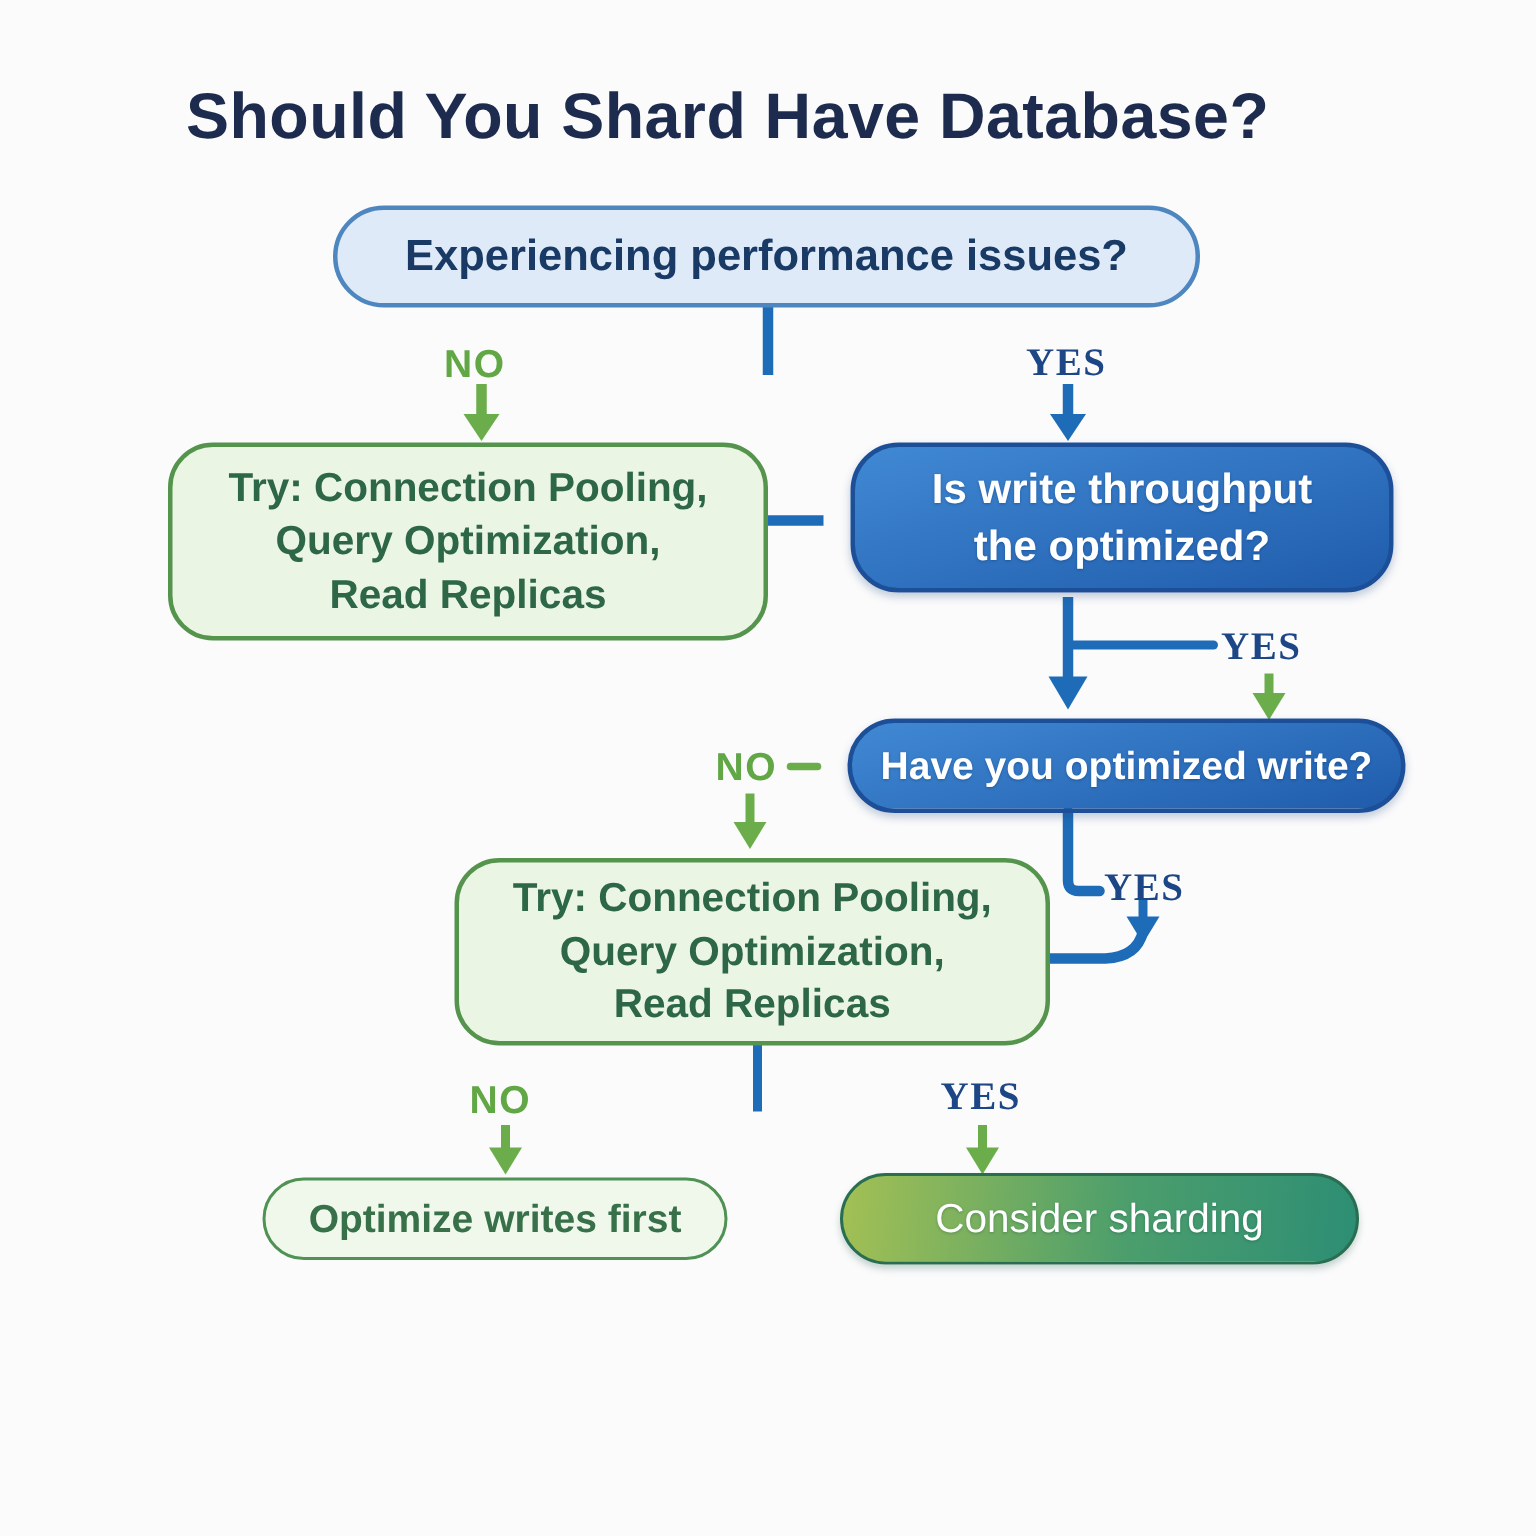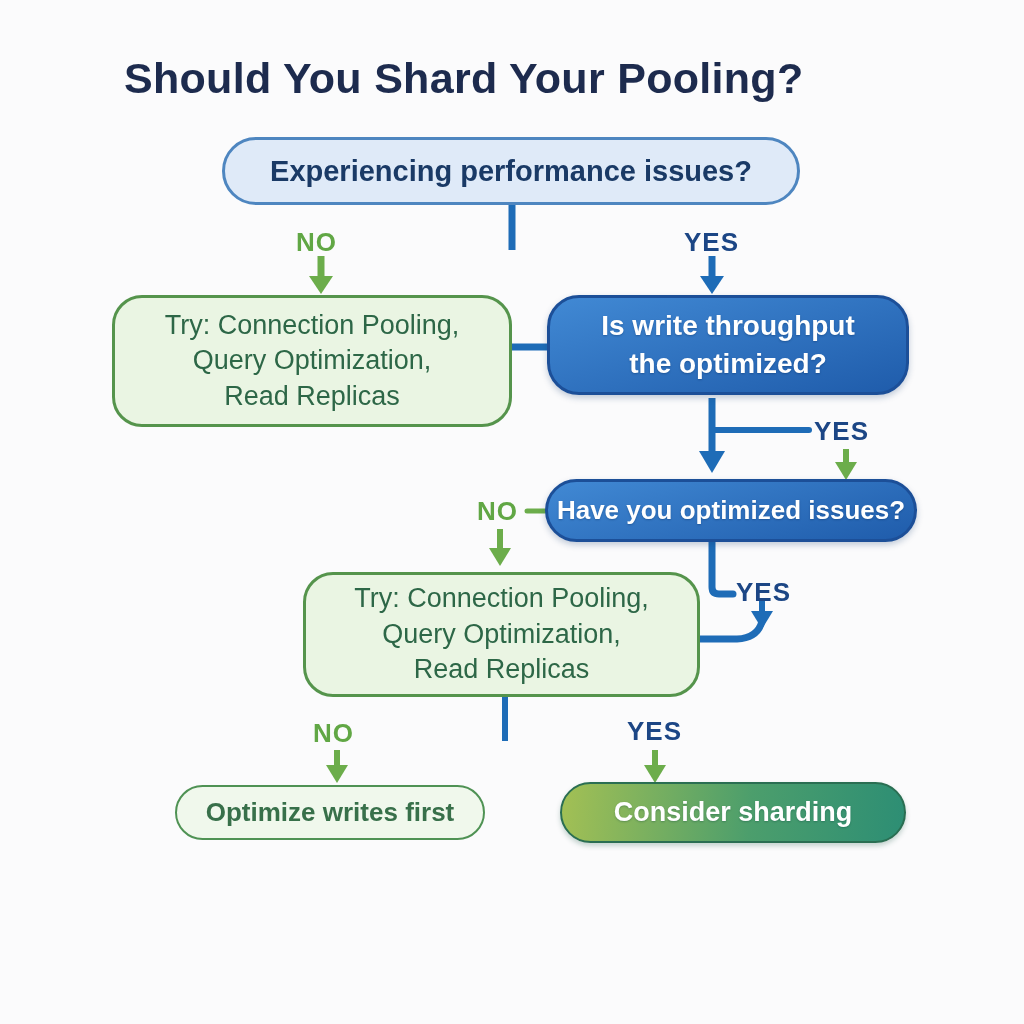--- a/index.html
+++ b/index.html
@@ -1,40 +1,40 @@
 <!DOCTYPE html>
 <html style="--bg: #fbfbfc; --title: #1d2b4e; --q-fill: #dfeaf8; --q-border: #4e86c0; --q-text: #1a3a66; --green-fill: #eaf5e3; --green-border: #55944c; --green-text: #2d6747; --blue-a: #4189d4; --blue-b: #1f5cab; --blue-border: #1c4f98; --line-blue: #1e6cb7; --line-green: #8ab84e; --arrow-green: #6cad4b; --label-yes: #1c4685; --label-no: #61a745; --pill-fill: #f0f8ec; --pill-border: #4f9254; --pill-text: #38704a; --shard-a: #a3c054; --shard-b: #4c9e6c; --shard-c: #2d8e74; --shard-border: #2a6e52;"><head>
 <meta charset="utf-8">
 <style>
   html,body{margin:0;padding:0;background:#ffffff;}
   .canvas{position:relative;width:1024px;height:1024px;background:var(--bg,#fbfbfc);font-family:"Liberation Sans",sans-serif;overflow:hidden;}
   .title{position:absolute;left:124px;top:54px;font-size:43px;font-weight:700;color:var(--title,#1d2b4e);letter-spacing:.3px;}
   svg.wires{position:absolute;left:0;top:0;pointer-events:none;}
   .node{position:absolute;display:flex;flex-direction:column;align-items:center;justify-content:center;text-align:center;box-sizing:border-box;}
   .q1{left:222px;top:137px;width:578px;height:68px;border-radius:34px;background:var(--q-fill,#dfeaf8);border:3px solid var(--q-border,#4e86c0);color:var(--q-text,#1a3a66);font-size:29px;font-weight:600;text-align:center;}
-  .greenbox{background:var(--green-fill,#eaf5e3);border:3px solid var(--green-border,#55944c);color:var(--green-text,#2d6747);font-size:27px;font-weight:400;line-height:1.32;border-radius:30px;}
+  .greenbox{background:var(--green-fill,#eaf5e3);border:3px solid var(--green-border,#55944c);color:var(--green-text,#2d6747);font-size:27px;font-weight:700;line-height:1.32;border-radius:30px;}
   .g1{left:112px;top:295px;width:400px;height:132px;}
   .g2{left:303px;top:572px;width:397px;height:125px;}
-  .bluebox{background:linear-gradient(165deg,var(--blue-a,#4189d4),var(--blue-b,#1f5cab));border:3px solid var(--blue-border,#1c4f98);color:#fff;font-weight:700;border-radius:32px;box-shadow:0 3px 6px rgba(20,60,110,.25);text-shadow:0 1px 2px rgba(0,40,90,.35);}
+  .bluebox{background:linear-gradient(165deg,var(--blue-a,#4189d4),var(--blue-b,#1f5cab));border:3px solid var(--blue-border,#1c4f98);color:#fff;font-weight:700;border-radius:32px;box-shadow:0 3px 6px rgba(20,60,110,.25);text-shadow:0 1px 2px rgba(0,40,90,.35);margin-left:20px;}
   .b1{left:547px;top:295px;width:362px;height:100px;font-size:28px;line-height:1.35;}
   .b2{left:545px;top:479px;width:372px;height:63px;font-size:26px;}
   .p1{left:175px;top:785px;width:310px;height:55px;background:var(--pill-fill,#f0f8ec);border:2.5px solid var(--pill-border,#4f9254);color:var(--pill-text,#38704a);font-size:26px;font-weight:600;border-radius:28px;justify-content:center;}
-  .p2{left:560px;top:782px;width:346px;height:61px;background:linear-gradient(95deg,var(--shard-a,#a3c054),var(--shard-b,#4c9e6c) 55%,var(--shard-c,#2d8e74));border:2.5px solid var(--shard-border,#2a6e52);color:#fff;font-size:27px;font-weight:700;border-radius:31px;text-shadow:0 1px 2px rgba(0,60,50,.3);box-shadow:0 3px 5px rgba(30,90,70,.25);}
+  .p2{left:560px;top:782px;width:346px;height:61px;background:linear-gradient(95deg,var(--shard-a,#a3c054),var(--shard-b,#4c9e6c) 55%,var(--shard-c,#2d8e74));border:2.5px solid var(--shard-border,#2a6e52);color:#fff;font-size:27px;font-weight:400;border-radius:31px;text-shadow:0 1px 2px rgba(0,60,50,.3);box-shadow:0 3px 5px rgba(30,90,70,.25);}
   .edge-label{position:absolute;font-size:26px;font-weight:800;letter-spacing:1px;text-align:right;}
-  .lbl-yes{color:var(--label-yes,#1c4685);}
+  .lbl-yes{color:var(--label-yes,#1c4685);font-family:Liberation Serif, serif;}
   .lbl-no{color:var(--label-no,#61a745);}
   .stop-green{stop-color:var(--line-green,#8ab84e);}
   .stop-blue{stop-color:var(--line-blue,#1e6cb7);}
 </style>
 </head>
 <body>
 
 <div class="canvas">
 
-  <div class="title">Should You Shard Your Pooling?</div>
+  <div class="title">Should You Shard Have Database?</div>
 
   <svg class="wires" width="1024" height="1024" viewBox="0 0 1024 1024">
     <defs>
       <linearGradient id="gl" x1="0" y1="0" x2="1" y2="0">
         <stop offset="0" class="stop-green"></stop>
         <stop offset="1" class="stop-blue"></stop>
       </linearGradient>
     </defs>
 
     <line x1="512" y1="204" x2="512" y2="250" stroke="var(--line-blue)" stroke-width="7"></line>
@@ -86,21 +86,21 @@
     <span>Query Optimization,</span>
     <span>Read Replicas</span>
   </div>
 
   <div class="node bluebox b1">
     <span>Is write throughput</span>
     <span>the optimized?</span>
   </div>
 
   <div class="node bluebox b2">
-    <span>Have you optimized issues?</span>
+    <span>Have you optimized write?</span>
   </div>
 
   <div class="node greenbox g2">
     <span>Try: Connection Pooling,</span>
     <span>Query Optimization,</span>
     <span>Read Replicas</span>
   </div>
 
   <div class="node p1">
     <span>Optimize writes first</span>

